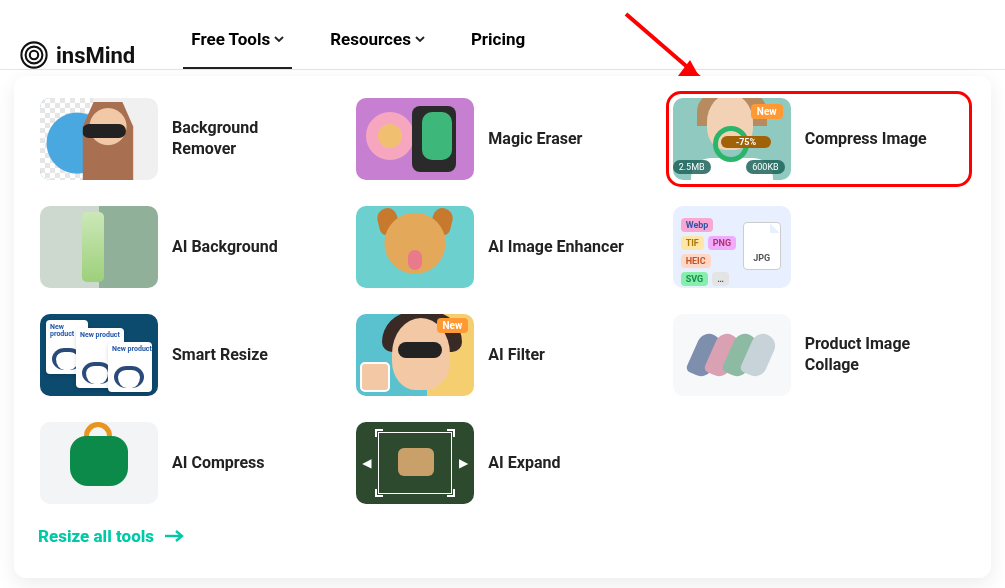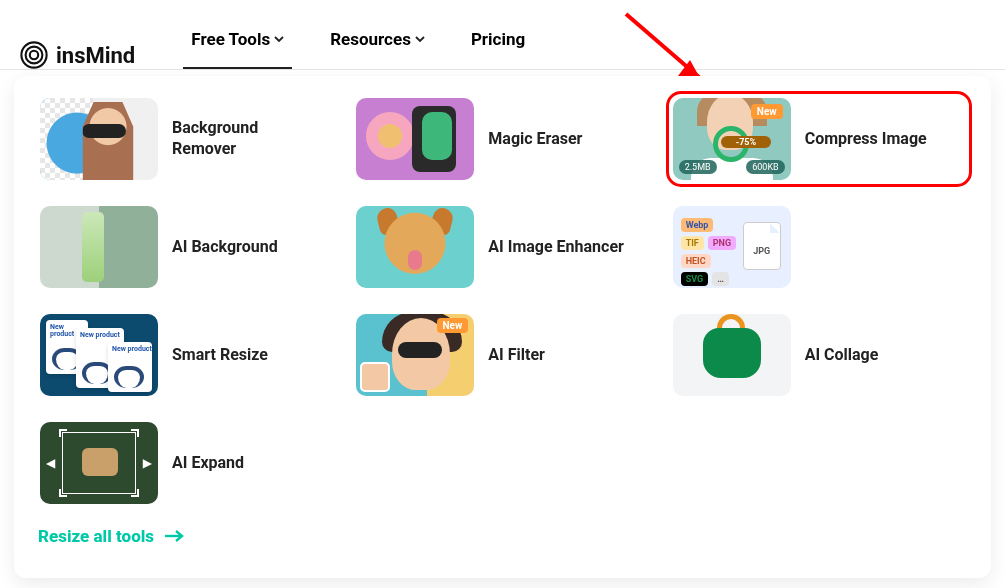--- a/index.html
+++ b/index.html
@@ -142,36 +142,36 @@
   .phone{position:absolute;right:18px;top:8px;width:44px;height:66px;border-radius:8px;background:#2a2a2a;}
   .cactus{position:absolute;right:22px;top:14px;width:30px;height:48px;background:#3db77a;border-radius:10px;}
 
   .compress{background:#8fc9bf;}
   .face2{position:absolute;left:34px;top:-4px;width:46px;height:56px;background:#f3d1b5;border-radius:50% 50% 40% 40%;}
   .hair2{position:absolute;left:24px;top:-6px;width:70px;height:34px;background:#b58b5f;border-radius:20px 20px 0 0;}
   .sweater{position:absolute;bottom:-4px;left:18px;right:18px;height:26px;background:#fff;border-radius:20px 20px 0 0;}
   .ring{position:absolute;left:40px;top:28px;width:36px;height:36px;border-radius:50%;border:5px solid #2bb56a;}
   .badge-new{position:absolute;top:6px;right:8px;background:#ff9933;color:#fff;font-size:10px;font-weight:700;padding:2px 6px;border-radius:4px;}
   .pill{position:absolute;bottom:6px;font-size:9px;background:rgba(30,100,90,.85);color:#fff;padding:2px 6px;border-radius:8px;}
-  .pill.l{left:6px;} .pill.r{right:6px;}
+  .pill.l{left:0;} .pill.r{right:6px;}
   .pct{position:absolute;left:48px;top:38px;font-size:9px;color:#fff;font-weight:700;background:#a16207;padding:1px 15px;border-radius:6px;}
 
   .ai-bg{background:linear-gradient(90deg,#cdd8cf 0 50%,#90b09a 50% 100%);}
   .tube{position:absolute;left:42px;top:6px;width:22px;height:70px;background:linear-gradient(#cbe8b8,#9dd07a);border-radius:5px;}
 
   .enhancer{background:#6cd0cf;}
   .dog{position:absolute;left:24px;top:4px;width:70px;height:74px;background:radial-gradient(circle at 50% 45%,#e3a85a 0 30px,transparent 31px);border-radius:20px;}
   .ear{position:absolute;width:20px;height:26px;background:#c77a2e;border-radius:10px 10px 6px 6px;}
   .ear.l2{left:22px;top:2px;transform:rotate(-14deg);} .ear.r2{right:22px;top:2px;transform:rotate(14deg);}
   .tongue{position:absolute;left:52px;top:44px;width:14px;height:20px;background:#e97a8b;border-radius:8px;}
 
   .convert{background:#e8efff;}
   .tags{position:absolute;left:8px;top:12px;display:flex;flex-wrap:wrap;gap:4px;width:58px;}
   .tag{font-size:9px;padding:2px 5px;border-radius:4px;font-weight:700;}
-  .doc{position:absolute;right:10px;top:16px;width:38px;height:48px;background:#fff;border:1px solid #ccc;border-radius:4px;display:flex;align-items:flex-end;justify-content:center;font-size:9px;font-weight:700;padding-bottom:13px;color:#555;}
+  .doc{position:absolute;right:10px;top:16px;width:38px;height:48px;background:#fff;border:1px solid #ccc;border-radius:4px;display:flex;align-items:flex-end;justify-content:center;font-size:9px;font-weight:700;padding-bottom:6px;color:#555;}
   .doc::before{content:"";position:absolute;top:0;right:0;width:10px;height:10px;background:#e8efff;clip-path:polygon(0 0,100% 100%,0 100%);}
   .ar{position:absolute;left:68px;top:34px;font-size:16px;color:#666;}
 
   .resize{background:#0c4a6e;}
   .card{position:absolute;background:#fff;border-radius:4px;box-shadow:0 2px 4px rgba(0,0,0,.15);}
   .card.c1{left:6px;top:6px;width:42px;height:54px;} .card.c2{left:36px;top:14px;width:48px;height:60px;} .card.c3{left:68px;top:28px;width:44px;height:50px;}
   .hp{position:absolute;left:6px;bottom:4px;width:30px;height:22px;border:4px solid #2a4a7a;border-radius:50%/60%;border-bottom:none;}
   .np{position:absolute;top:4px;left:4px;font-size:7px;color:#2255aa;font-weight:700;line-height:1;}
 
   .filter{background:linear-gradient(90deg,#5ac1cf 0 60%, #f5ce6f 60% 100%);}
@@ -283,25 +283,25 @@
           <div class="ear r2"></div>
           <div class="dog"></div>
           <div class="tongue"></div>
       </div>
       <div class="tool-label">AI Image Enhancer</div>
     </div>
 
     <div class="tool">
       <div class="thumb convert">
         <div class="tags">
-          <span class="tag" style="background:#fdba74;color:#3355aa">Webp</span>
+          <span class="tag" style="background:#f9a8d4;color:#3355aa">Webp</span>
           <span class="tag" style="background:#ffe6a8;color:#aa7a00">TIF</span>
           <span class="tag" style="background:#f0abfc;color:#b03070">PNG</span>
           <span class="tag" style="background:#ffd7c7;color:#c05522">HEIC</span>
-          <span class="tag" style="background:#000000;color:#1a8a4a">SVG</span>
+          <span class="tag" style="background:#86efac;color:#1a8a4a">SVG</span>
           <span class="tag" style="background:#e4e4e4;color:#555">…</span>
         </div>
         <div class="ar">→</div>
         <div class="doc">JPG</div>
       </div>
     </div>
 
     <div class="tool">
       <div class="thumb resize">
         <div class="card c1">
@@ -324,27 +324,38 @@
       <div class="thumb filter">
         <div class="hairf"></div>
           <div class="head"></div>
           <div class="glasses"></div>
         <div class="small-photo"></div>
         <div class="badge-new">New</div>
       </div>
       <div class="tool-label">AI Filter</div>
     </div>
 
+    <div class="tool">
+      <div class="thumb collage">
+        <div style="display:flex;gap:-4px;">
+          <div class="sock" style="background:#7e8fae"></div>
+          <div class="sock" style="background:#d9a1b2;margin-left:-6px"></div>
+          <div class="sock" style="background:#8cbaa3;margin-left:-6px"></div>
+          <div class="sock" style="background:#c7d3d8;margin-left:-6px"></div>
+        </div>
+      </div>
+      <div class="tool-label">Product Image Collage</div>
+    </div>
 
     <div class="tool">
       <div class="thumb shadows">
         <div class="handle"></div>
           <div class="bag"></div>
       </div>
-      <div class="tool-label">AI Collage</div>
+      <div class="tool-label">AI Compress</div>
     </div>
 
     <div class="tool">
       <div class="thumb expand">
         <div class="tri lft">◀</div>
         <div class="frame">
           <div class="corner tl"></div>
             <div class="corner tr"></div>
             <div class="corner bl"></div>
             <div class="corner br"></div>

